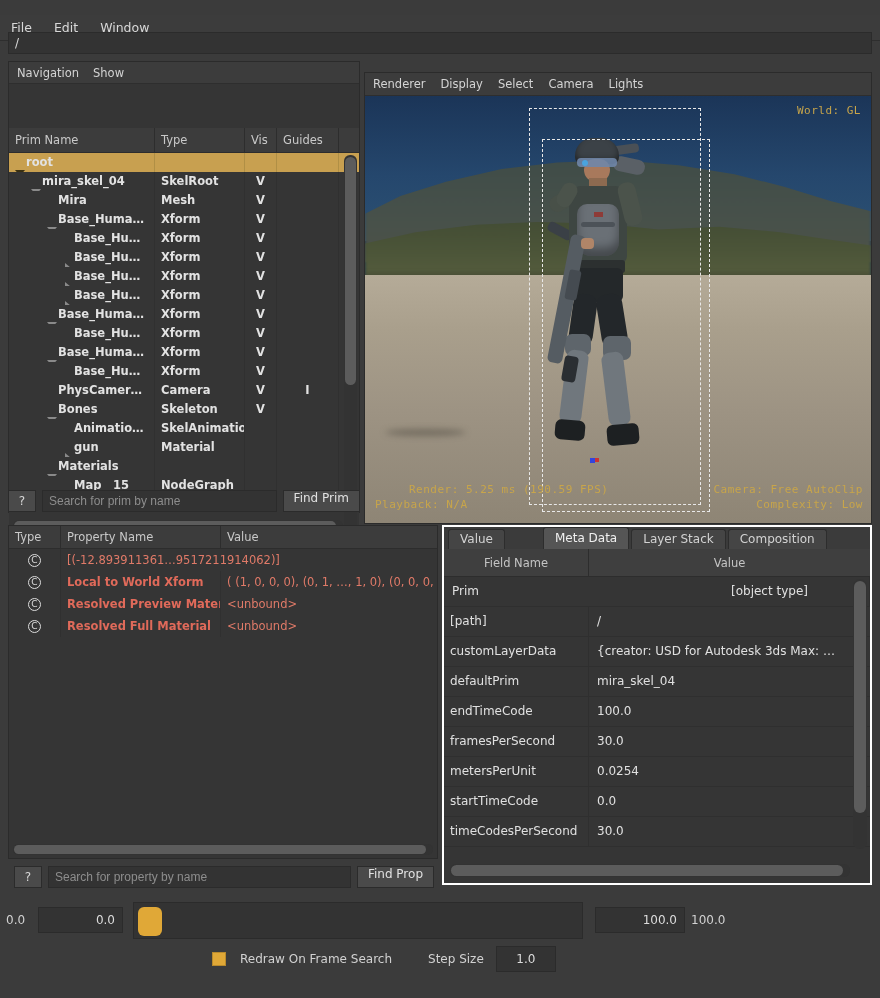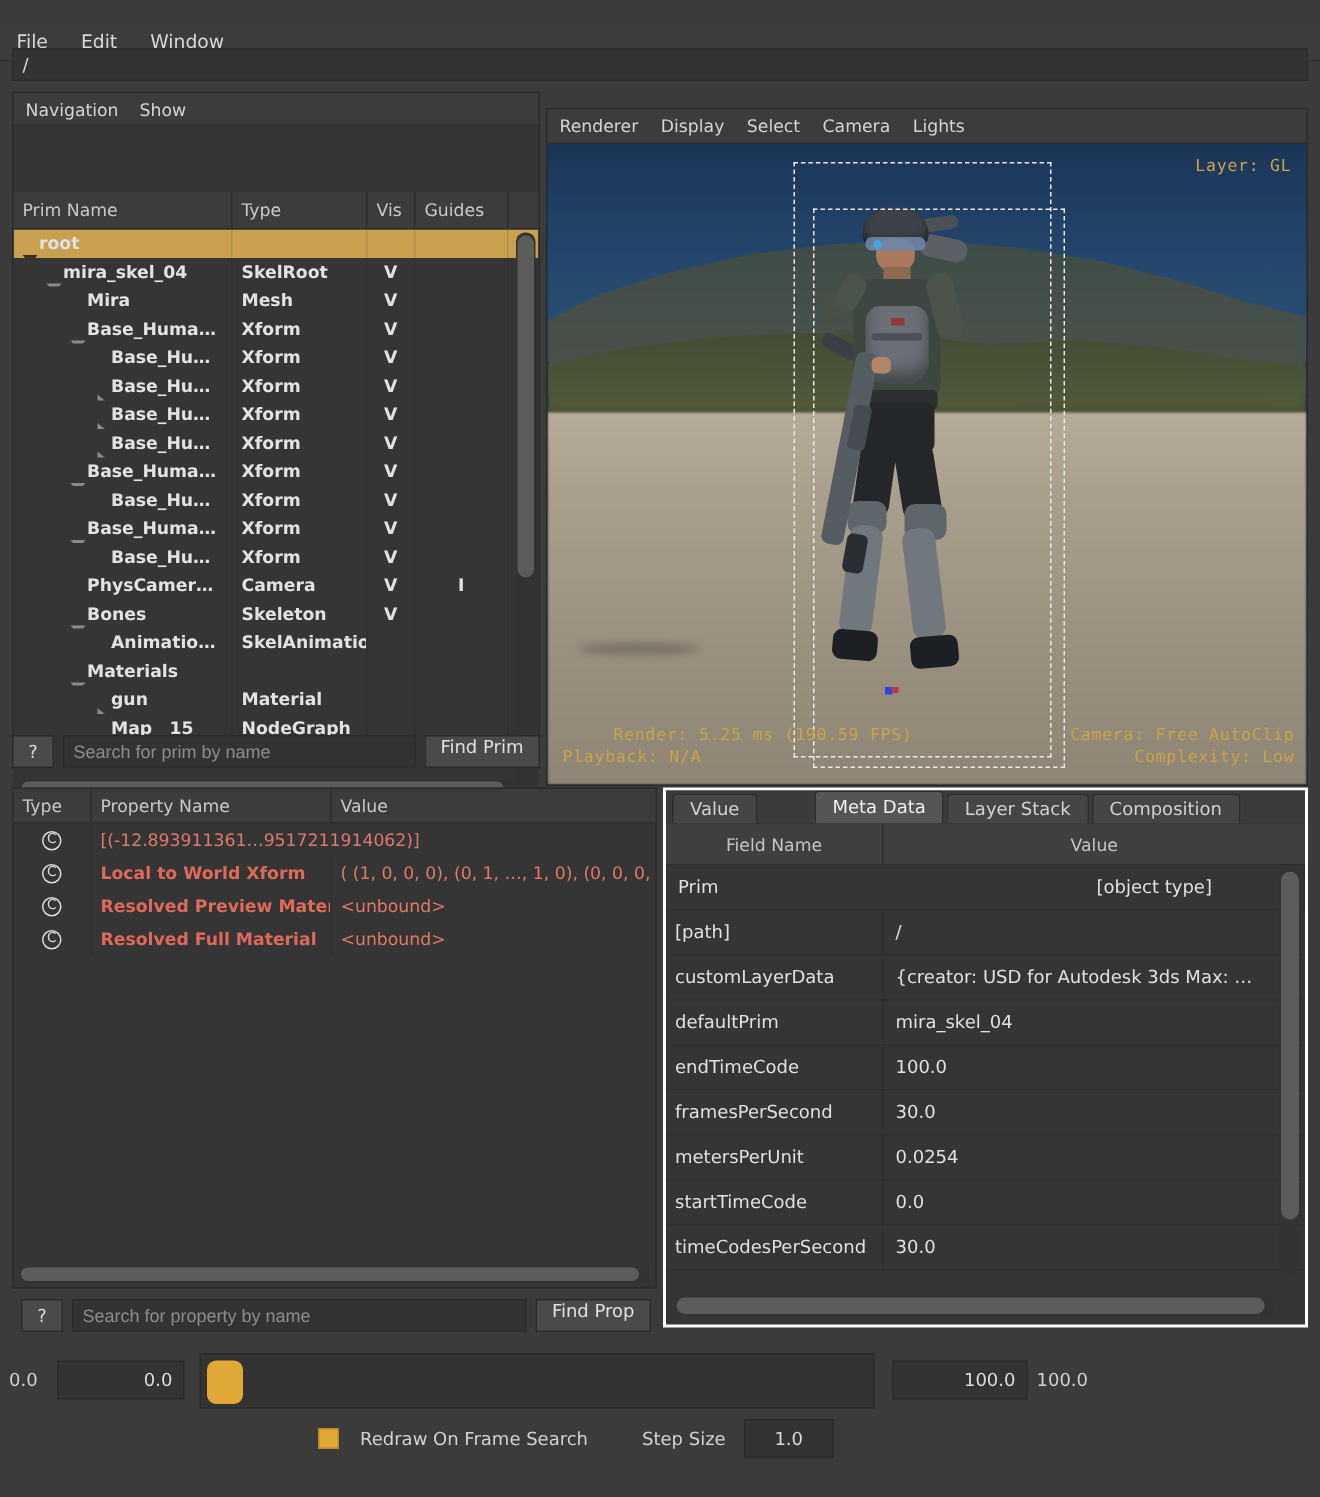--- a/index.html
+++ b/index.html
@@ -521,35 +521,35 @@
               <span style="display: inline-block; flex: 0 0 auto; width: 52px;"></span>
               <span class="arrow"></span>
               <span class="lbl">Animatio…</span>
             </div>
             <div class="cell type">SkelAnimation</div>
             <div class="cell vis"></div>
             <div class="cell guides"></div>
           </div>
           <div class="trow">
             <div class="cell name">
+              <span style="display: inline-block; flex: 0 0 auto; width: 52px;"></span>
+              <span class="arrow right"></span>
+              <span class="lbl">gun</span>
+            </div>
+            <div class="cell type">Material</div>
+            <div class="cell vis"></div>
+            <div class="cell guides"></div>
+          </div>
+          <div class="trow">
+            <div class="cell name">
               <span style="display: inline-block; flex: 0 0 auto; width: 36px;"></span>
               <span class="arrow down dim"></span>
               <span class="lbl">Materials</span>
             </div>
             <div class="cell type"></div>
-            <div class="cell vis"></div>
-            <div class="cell guides"></div>
-          </div>
-          <div class="trow">
-            <div class="cell name">
-              <span style="display: inline-block; flex: 0 0 auto; width: 52px;"></span>
-              <span class="arrow right"></span>
-              <span class="lbl">gun</span>
-            </div>
-            <div class="cell type">Material</div>
             <div class="cell vis"></div>
             <div class="cell guides"></div>
           </div>
           <div class="trow">
             <div class="cell name">
               <span style="display: inline-block; flex: 0 0 auto; width: 52px;"></span>
               <span class="arrow right"></span>
               <span class="lbl">Map__15</span>
             </div>
             <div class="cell type">NodeGraph</div>
@@ -618,21 +618,21 @@
         <div class="fg boot-l"></div>
         <div class="fg boot-r"></div>
         <div class="fg axis-dot"></div>
         <div class="fg axis-dot2"></div>
       </div>
 
       <div class="bbox">
         <div class="inner-face"></div>
       </div>
 
-      <div class="hud hud-hydra">Layer: GL</div>
+      <div class="hud hud-hydra">World: GL</div>
       <div class="hud hud-render">Render: 5.25 ms (190.59 FPS)</div>
       <div class="hud hud-playback">Playback: N/A</div>
       <div class="hud hud-camera">Camera: Free AutoClip</div>
       <div class="hud hud-complexity">Complexity: Low</div>
     </div>
   </div>
 
   <div class="prop-panel">
     <div class="prop-head">
       <div class="th p-type">Type</div>

